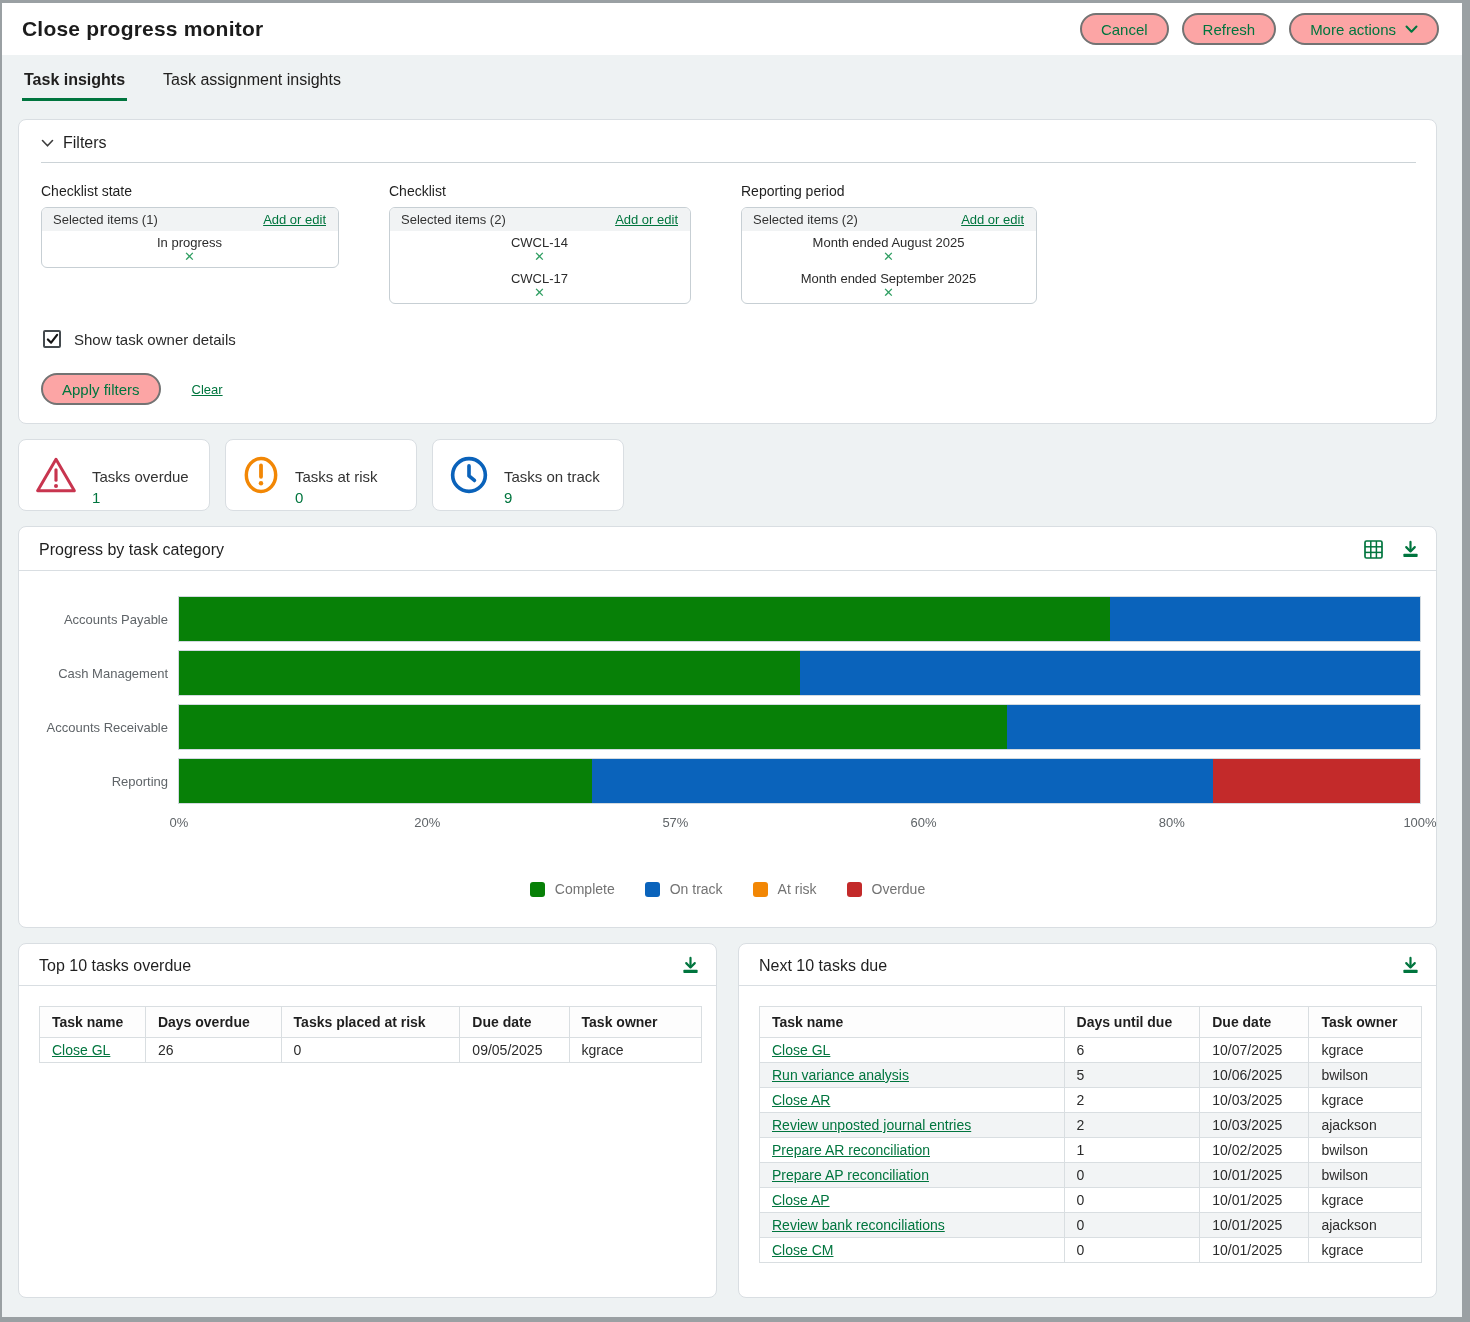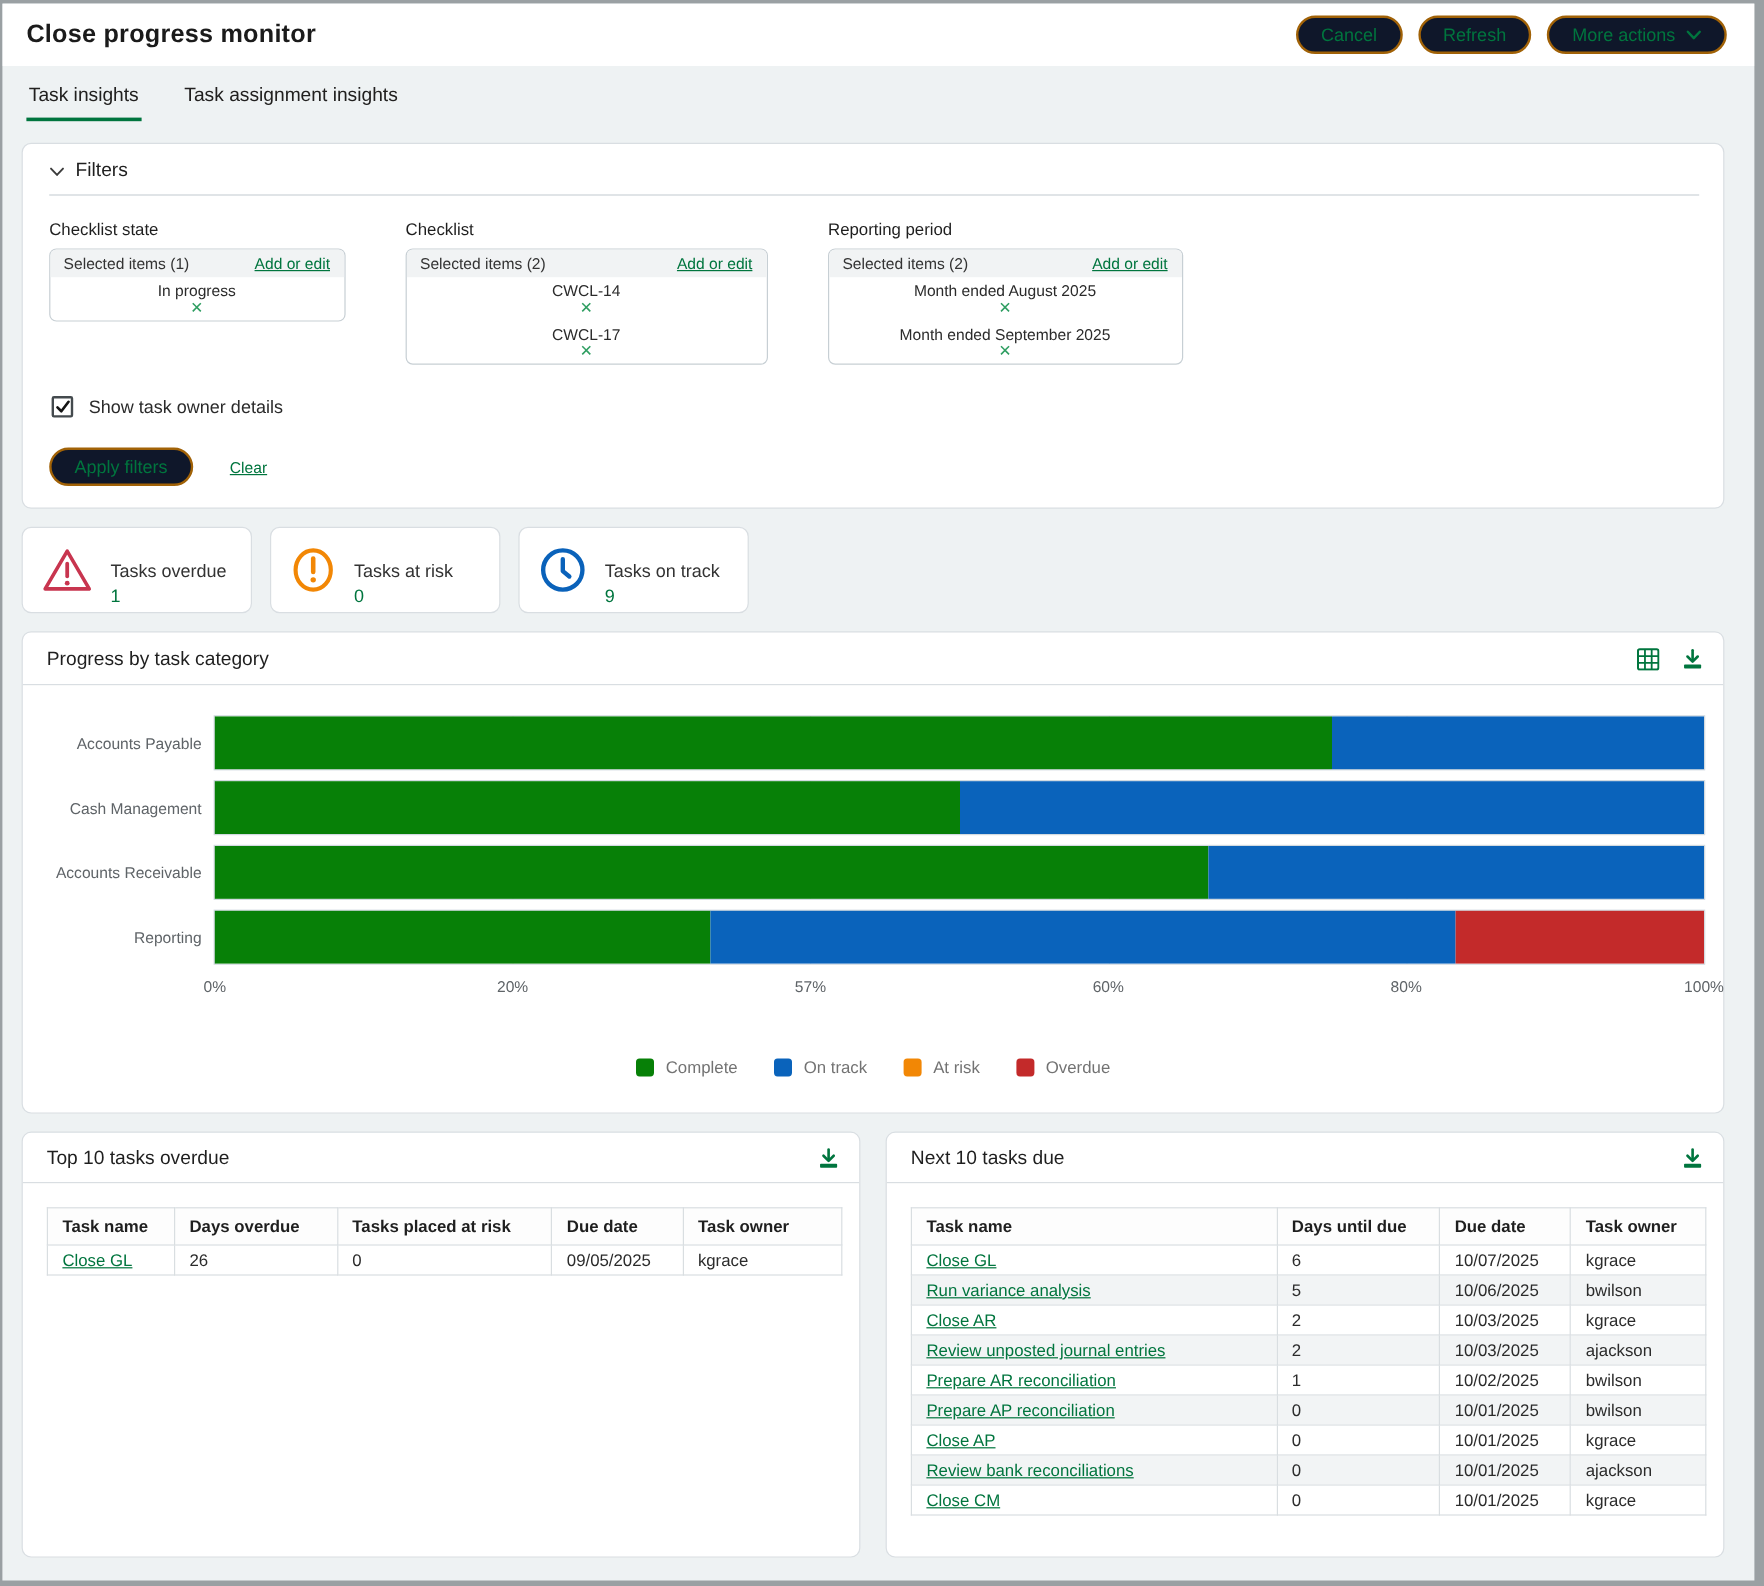--- a/index.html
+++ b/index.html
@@ -13,30 +13,30 @@
   }
   
   .titlebar {
     background:#ffffff; height:52px; padding:0 23px 0 20px;
     display:flex; align-items:center; justify-content:space-between;
   }
   .page-title { font-size:21px; font-weight:700; color:#1b1b1b; letter-spacing:.2px; }
   .titlebar-actions { display:flex; gap:13px; }
   .pill-btn {
     display:inline-flex; align-items:center; gap:9px;
-    border:2px solid #a16207; color:#00753e; background:#0f172a;
+    border:2px solid #737373; color:#00753e; background:#fca5a5;
     border-radius:17px; height:32px; padding:0 19px;
     font-size:15px; font-weight:500; cursor:pointer; white-space:nowrap;
     font-family:"Liberation Sans", sans-serif;
   }
   .pill-btn svg { display:block; }
   
   .tabbar { display:flex; gap:34px; padding:0 20px; height:46px; align-items:flex-end; }
   .tab { font-size:16px; color:#21201f; padding:10px 2px 9px; cursor:pointer; border-bottom:3px solid transparent; }
-  .tab.active { font-weight:400; border-bottom-color:#00753e; }
+  .tab.active { font-weight:700; border-bottom-color:#00753e; }
   
   .main { padding:0 25px 0 16px; }
   .panel {
     background:#fff; border:1px solid #d9dee2; border-radius:8px;
   }
   .panel-head {
     display:flex; align-items:center; justify-content:space-between;
     padding:13px 16px 11px 20px; border-bottom:1px solid #d9dee2;
   }
   .panel-title { font-size:16px; font-weight:500; color:#1f1f1f; }
@@ -140,21 +140,21 @@
     <div class="panel filters-panel">
       <div class="filters-head">
         <svg width="13" height="9" viewBox="0 0 13 9">
             <polyline points="1.5,1.5 6.5,6.8 11.5,1.5" fill="none" stroke="#3c3c3c" stroke-width="1.6" stroke-linecap="round" stroke-linejoin="round"></polyline>
           </svg>
         <span class="filters-title">Filters</span>
       </div>
       <div class="filter-groups">
           <div class="filter-group">
             <div class="filter-group-label">Checklist state</div>
-            <div class="filter-box" style="width: 247px;">
+            <div class="filter-box" style="width: 298px;">
               <div class="filter-box-head">
                 <span class="sel-label">Selected items (1)</span>
                 <a class="green-link">Add or edit</a>
               </div>
               <div class="filter-item">
                 <span class="item-label">In progress</span>
                 <span class="x-btn">✕</span>
               </div>
             </div>
           </div>

